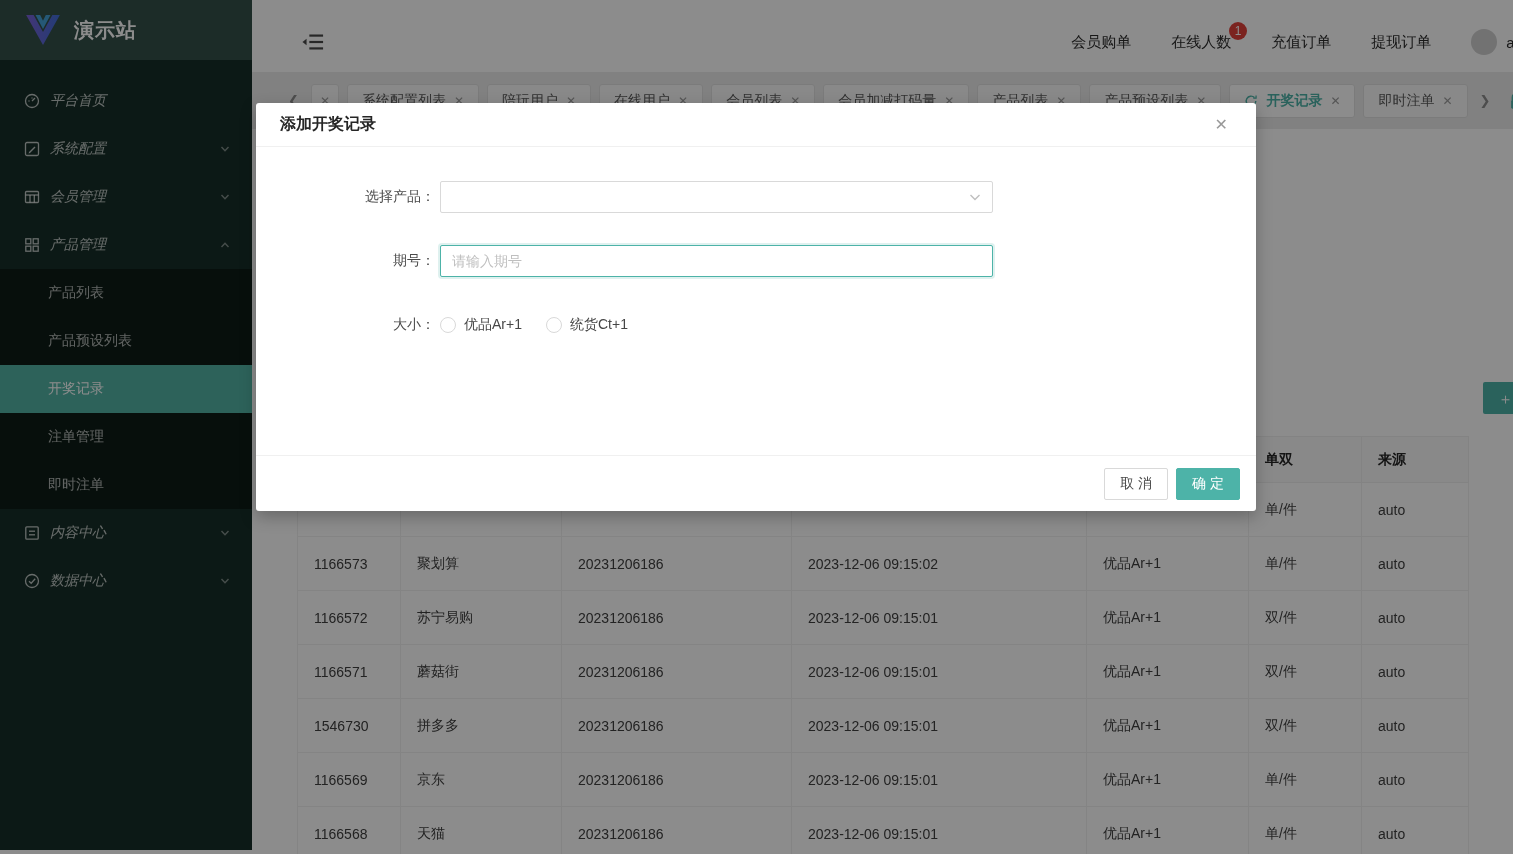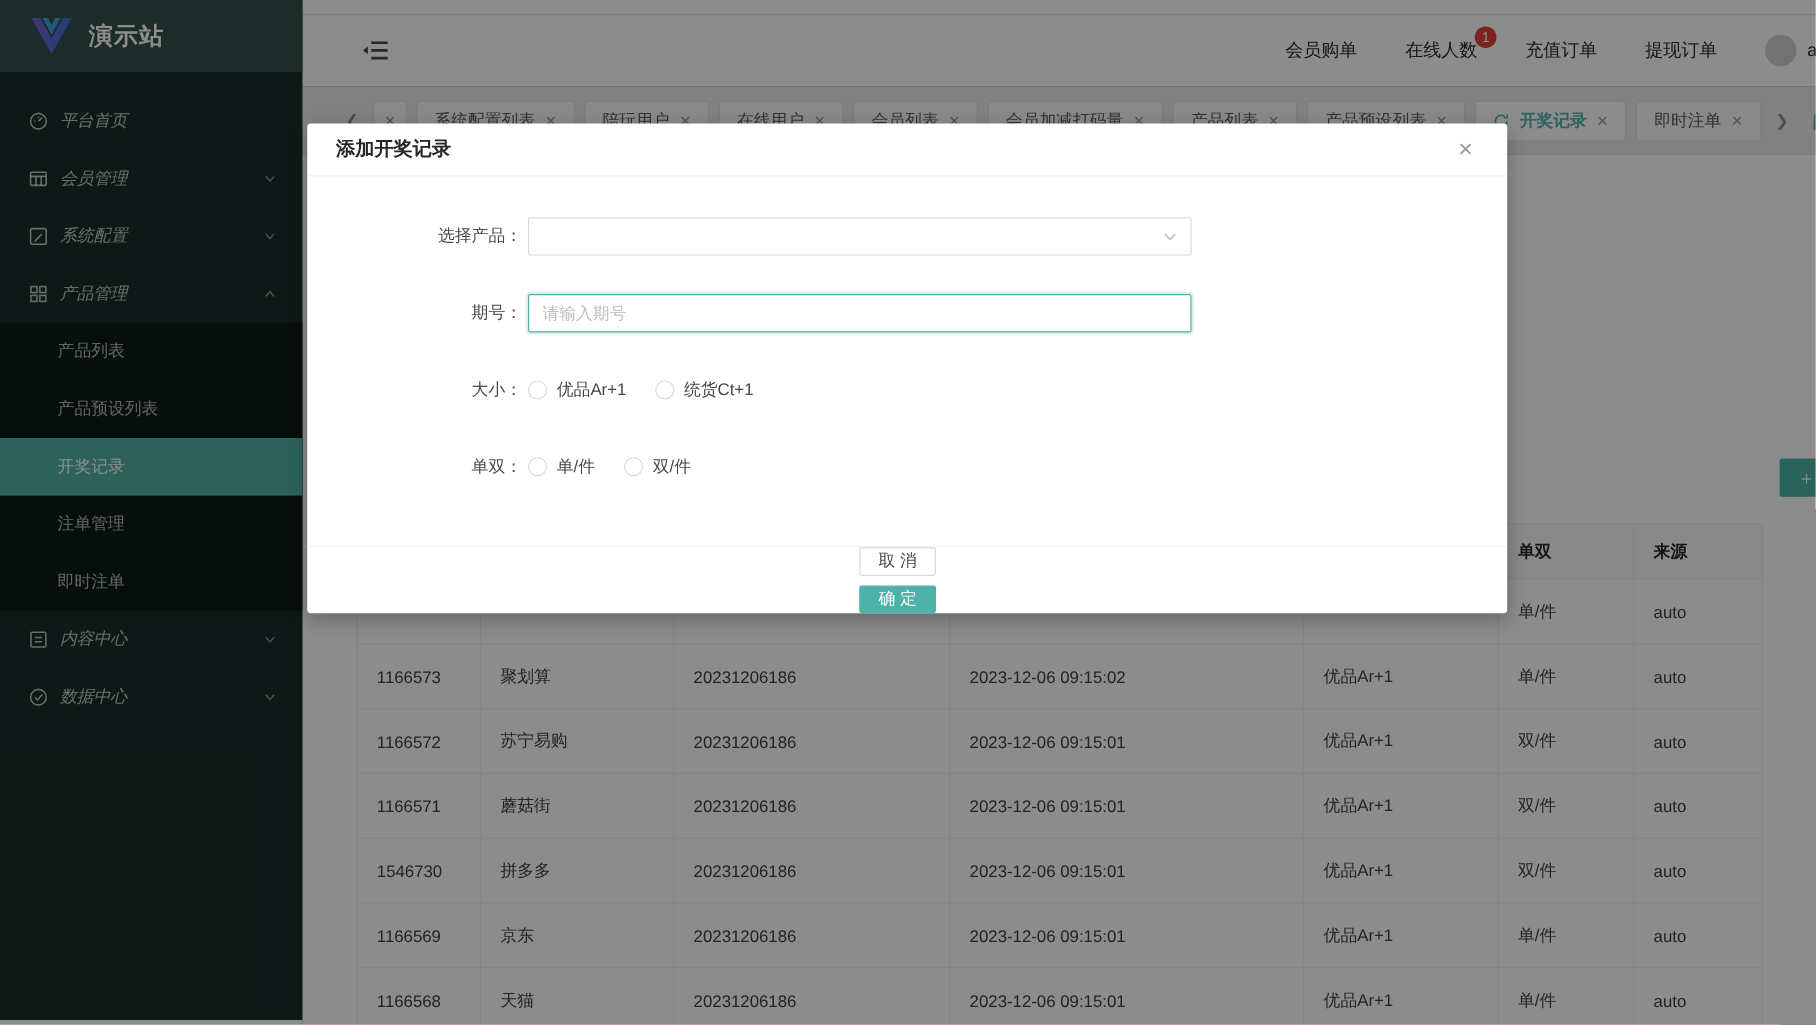--- a/index.html
+++ b/index.html
@@ -61,21 +61,21 @@
   .form-row { display:flex; align-items:center; height:32px; margin-bottom:32px; }
   .form-label { width:179px; text-align:right; font-size:14px; color:#4a4a4a; flex-shrink:0; }
   .form-control { margin-left:5px; }
   .select-box { width:553px; height:32px; border:1px solid #d9d9d9; border-radius:2px; background:#fff; position:relative; cursor:pointer; }
   .select-box .caret { position:absolute; right:11px; top:9px; color:#bfbfbf; }
   .text-input { width:553px; height:32px; border:1px solid #4db3a8; border-radius:2px; padding:0 11px; font-size:14px; color:#b91c1c; outline:none; box-shadow:0 0 0 2px rgba(77,179,168,.18); }
   .text-input::placeholder { color:#bfbfbf; }
   .radio-group { display:flex; align-items:center; gap:24px; }
   .radio-item { display:flex; align-items:center; gap:8px; cursor:pointer; color:#464646; font-size:14px; }
   .radio-circle { width:16px; height:16px; border-radius:50%; border:1px solid #d9d9d9; background:#fff; flex-shrink:0; }
-  .modal-footer { height:56px; border-top:1px solid #f0f0f0; display:flex; align-items:center; justify-content:flex-end; gap:8px; padding-right:16px;flex-direction:column; }
+  .modal-footer { height:56px; border-top:1px solid #f0f0f0; display:flex; align-items:center; justify-content:flex-end; gap:8px; padding-right:16px; }
   .btn { height:32px; padding:0 15px; border-radius:2px; font-size:14px; cursor:pointer; }
   .btn-default { background:#fff; border:1px solid #d9d9d9; color:#4a4a4a; }
   .btn-primary { background:#4db3a8; border:1px solid #4db3a8; color:#fff; }
 </style>
 </head>
 <body>
 
 <aside class="sidebar">
   <div class="logo-bar">
     <span class="icon">
@@ -99,41 +99,41 @@
             <circle cx="8" cy="8" r="6.5"></circle>
             <path d="M8,8 L11,5"></path>
             <path d="M4.5,8 H5.5 M8,4.5 V5.5"></path>
           </svg>
         </span>
         <span class="mi-label">平台首页</span>
       </div>
       <div class="menu-item">
         <span class="icon mi-icon">
           <svg width="16" height="16" viewBox="0 0 16 16" fill="none" stroke="currentColor" stroke-width="1.3">
+            <rect x="1.5" y="1.5" width="13" height="13" rx="1.5"></rect>
+            <path d="M5,11 L10.5,5.5 L11.5,6.5 L6,12 L4.6,12.4 Z" fill="currentColor" stroke="none"></path>
+          </svg>
+        </span>
+        <span class="mi-label">系统配置</span>
+        <span class="icon arrow">
+          <svg width="10" height="10" viewBox="0 0 10 10" fill="none" stroke="currentColor" stroke-width="1.4">
+            <path d="M1.5,3 L5,6.8 L8.5,3"></path>
+          </svg>
+        </span>
+      </div>
+      <div class="menu-item">
+        <span class="icon mi-icon">
+          <svg width="16" height="16" viewBox="0 0 16 16" fill="none" stroke="currentColor" stroke-width="1.3">
             <rect x="1.5" y="2.5" width="13" height="11" rx="1"></rect>
             <line x1="1.5" y1="6" x2="14.5" y2="6"></line>
             <line x1="6" y1="6" x2="6" y2="13.5"></line>
             <line x1="10.3" y1="6" x2="10.3" y2="13.5"></line>
           </svg>
         </span>
         <span class="mi-label">会员管理</span>
-        <span class="icon arrow">
-          <svg width="10" height="10" viewBox="0 0 10 10" fill="none" stroke="currentColor" stroke-width="1.4">
-            <path d="M1.5,3 L5,6.8 L8.5,3"></path>
-          </svg>
-        </span>
-      </div>
-      <div class="menu-item">
-        <span class="icon mi-icon">
-          <svg width="16" height="16" viewBox="0 0 16 16" fill="none" stroke="currentColor" stroke-width="1.3">
-            <rect x="1.5" y="1.5" width="13" height="13" rx="1.5"></rect>
-            <path d="M5,11 L10.5,5.5 L11.5,6.5 L6,12 L4.6,12.4 Z" fill="currentColor" stroke="none"></path>
-          </svg>
-        </span>
-        <span class="mi-label">系统配置</span>
         <span class="icon arrow">
           <svg width="10" height="10" viewBox="0 0 10 10" fill="none" stroke="currentColor" stroke-width="1.4">
             <path d="M1.5,3 L5,6.8 L8.5,3"></path>
           </svg>
         </span>
       </div>
       <div class="menu-item">
         <span class="icon mi-icon">
           <svg width="16" height="16" viewBox="0 0 16 16" fill="none" stroke="currentColor" stroke-width="1.3">
             <rect x="1.8" y="1.8" width="5" height="5"></rect>
@@ -424,31 +424,18 @@
         <span class="radio-item">
           <span class="radio-circle"></span>
           <span>优品Ar+1</span>
         </span>
         <span class="radio-item">
           <span class="radio-circle"></span>
           <span>统货Ct+1</span>
         </span>
       </div>
     </div>
-    <div class="form-row">
-      <span class="form-label">单双：</span>
-      <div class="form-control radio-group">
-        <span class="radio-item">
-          <span class="radio-circle"></span>
-          <span>单/件</span>
-        </span>
-        <span class="radio-item">
-          <span class="radio-circle"></span>
-          <span>双/件</span>
-        </span>
-      </div>
-    </div>
   </div>
   <div class="modal-footer">
     <button class="btn btn-default">取 消</button>
     <button class="btn btn-primary">确 定</button>
   </div>
 </div>
 
 </body></html>

